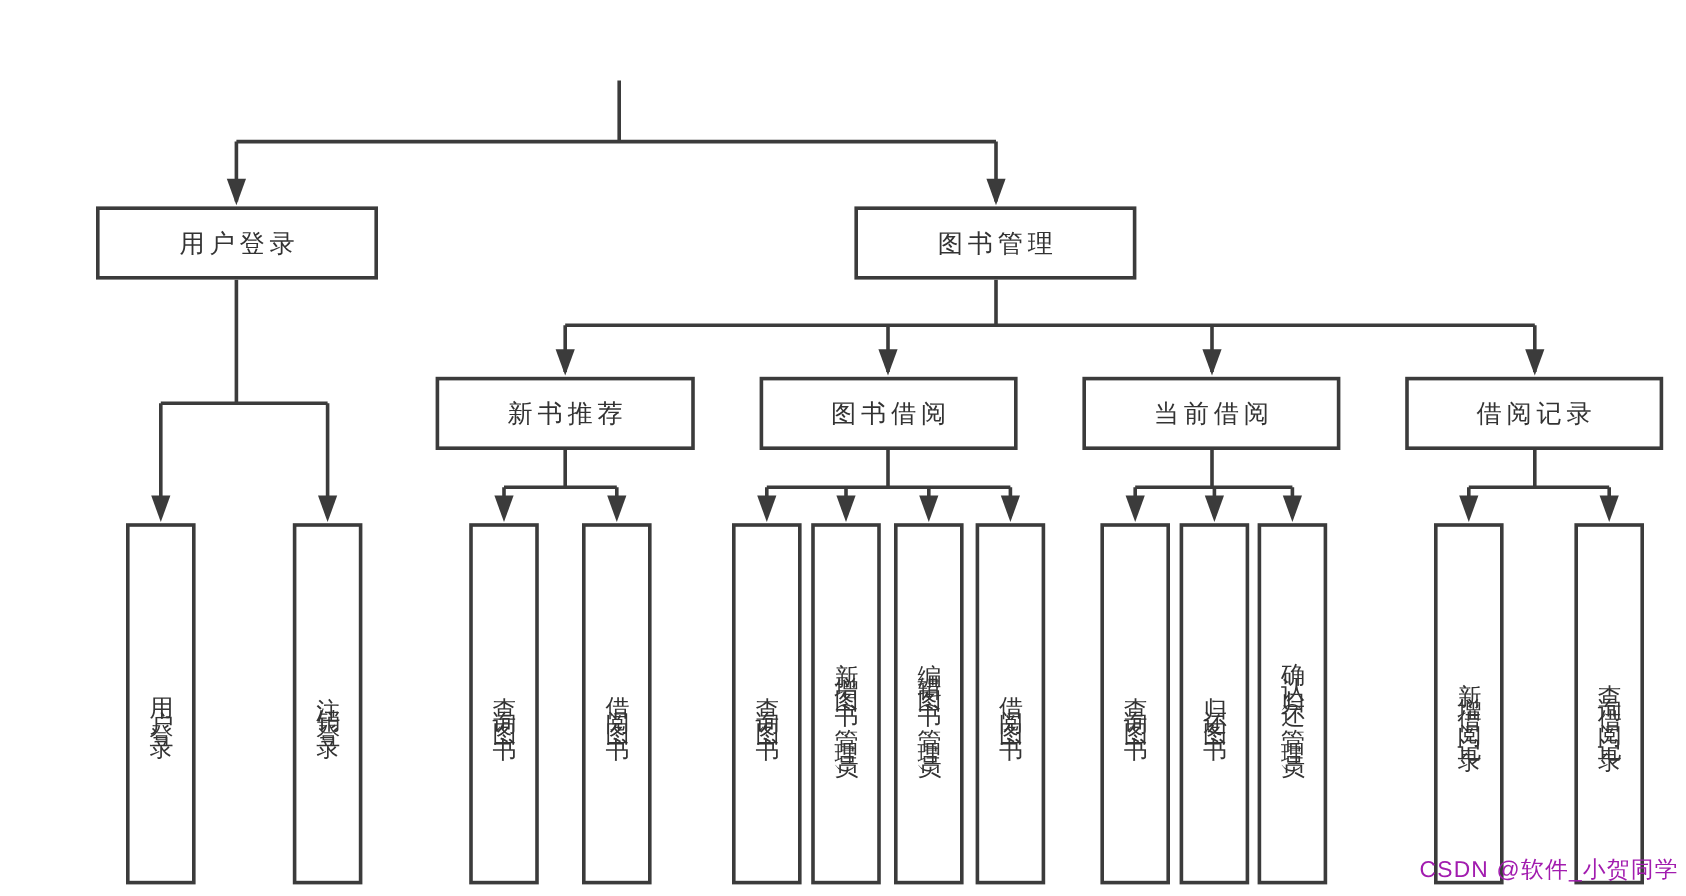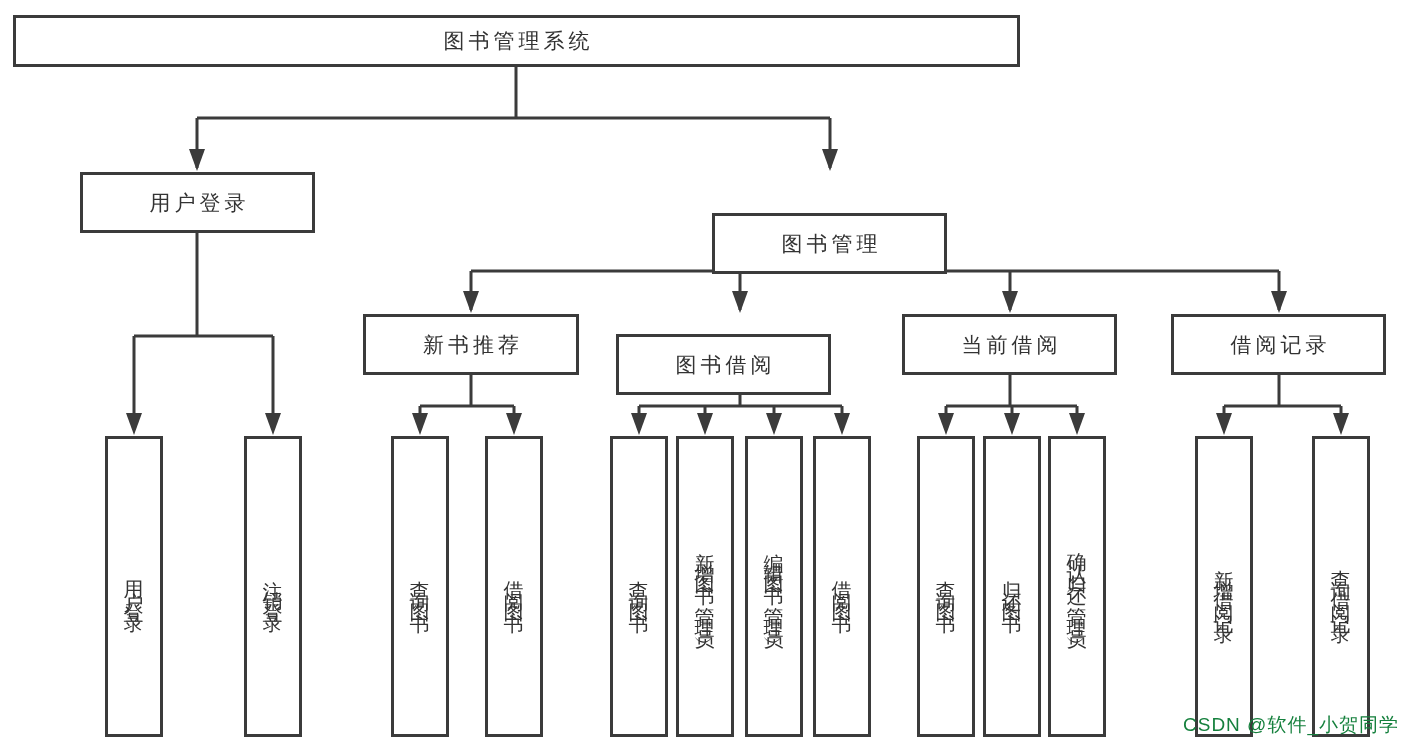--- a/index.html
+++ b/index.html
@@ -30,23 +30,23 @@
     writing-mode:vertical-rl;
     text-orientation:mixed;
     font-size:20px;
     letter-spacing:11px;
     line-height:1;
     top:436px;width:58px;height:301px;
   }
   
   .n-root   {left:13px;  top:15px;  width:1007px;height:52px;}
   .n-login  {left:80px;  top:172px; width:235px; height:61px;}
-  .n-mgmt   {left:712px; top:172px; width:235px; height:61px;margin-top:41px;}
+  .n-mgmt   {left:712px; top:172px; width:235px; height:61px;}
   .n-rec    {left:363px; top:314px; width:216px; height:61px;text-align:center;}
-  .n-borrow {left:616px; top:314px; width:215px; height:61px;margin-top:20px;}
+  .n-borrow {left:633px; top:314px; width:215px; height:61px;}
   .n-current{left:902px; top:314px; width:215px; height:61px;}
   .n-records{left:1171px;top:314px; width:215px; height:61px;}
   
   .n-login-user  {left:105px;}
   .n-login-logout{left:244px;}
   .n-rec-query   {left:391px;}
   .n-rec-borrow  {left:485px;}
   .n-borrow-query{left:610px;}
   .n-borrow-add  {left:676px;}
   .n-borrow-edit {left:745px;}
@@ -56,21 +56,21 @@
   .n-cur-confirm {left:1048px;}
   .n-rch-add     {left:1195px;}
   .n-rch-query   {left:1312px;}
   .wire{stroke:#3b3b3b;stroke-width:3;fill:none;}
   .head{fill:#3b3b3b;stroke:none;}
   #watermark{
     position:absolute;
     left:1183px;top:712px;
     font-size:19px;
     letter-spacing:1px;
-    color:#15803d;
+    color:#a21caf;
     z-index:5;
     white-space:nowrap;
   }
 </style>
 </head>
 <body>
 
 <div id="canvas">
 
   <svg id="wires" viewBox="0 0 1405 747" xmlns="http://www.w3.org/2000/svg">
@@ -109,21 +109,20 @@
       <polygon class="head" points="1004,413 1020,413 1012,435"></polygon>
       <polygon class="head" points="1069,413 1085,413 1077,435"></polygon>
     </g>
     <g>
       <path class="wire" d="M1279 375 V406 M1224 406 H1341 M1224 406 V430 M1341 406 V430"></path>
       <polygon class="head" points="1216,413 1232,413 1224,435"></polygon>
       <polygon class="head" points="1333,413 1349,413 1341,435"></polygon>
     </g>
   </svg>
 
-  <div class="node h-node n-root">图书管理系统</div>
 
   <div class="node h-node n-login">用户登录</div>
   <div class="node h-node n-mgmt">图书管理</div>
 
   <div class="node h-node n-rec">新书推荐</div>
   <div class="node h-node n-borrow">图书借阅</div>
   <div class="node h-node n-records">借阅记录</div>
   <div class="node h-node n-current">当前借阅</div>
 
   <div class="node v-node n-login-user">用户登录</div>

